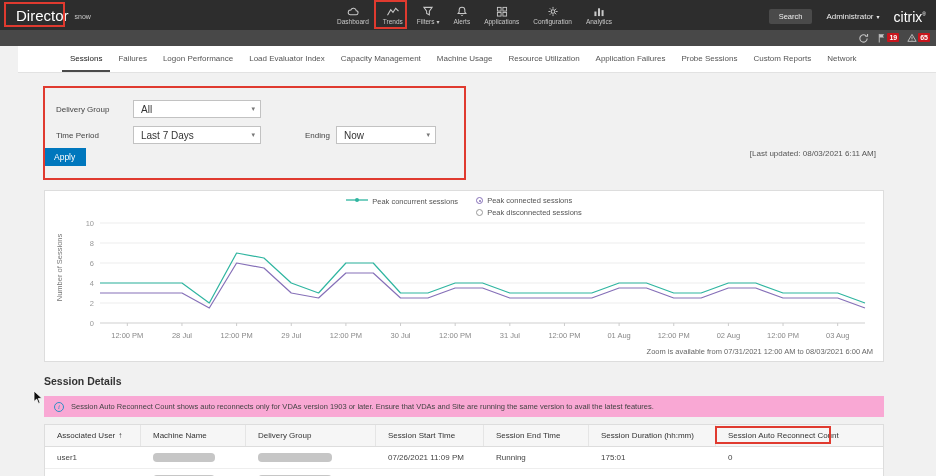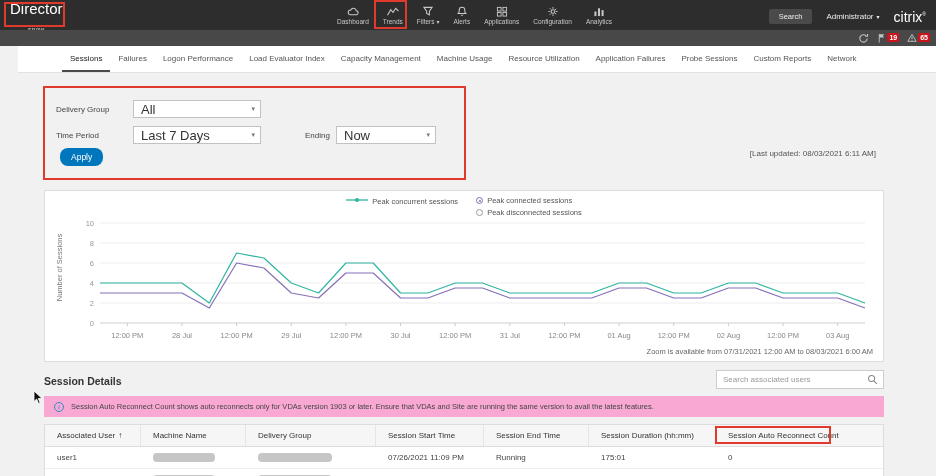--- a/index.html
+++ b/index.html
@@ -1,21 +1,21 @@
 <!DOCTYPE html>
 <html><head>
 <meta charset="utf-8">
 <style>
   * { box-sizing: border-box; margin: 0; padding: 0; }
   body { font-family: "Liberation Sans", sans-serif; background: #666; }
   .screen { position: relative; width: 936px; height: 476px; background: #f1f1f1; overflow: hidden; color: #333; }
 
   
   .topbar { position: absolute; left: 0; top: 0; width: 100%; height: 30px; background: #2d2d2d; color: #fff; }
-  .logo-wrap { position: absolute; left: 10px; top: 0; height: 30px; display: flex; align-items: center; gap: 6px; flex-direction: column; }
+  .logo-wrap { position: absolute; left: 16px; top: 0; height: 30px; display: flex; align-items: center; gap: 6px; }
   .logo { font-size: 15px; font-weight: 400; }
   .site { font-size: 7px; color: #c9c9c9; margin-top: 3px; }
   #topnav { position: absolute; left: 330px; top: 0; height: 30px; display: flex; }
   .nav-item { display: flex; flex-direction: column; align-items: center; justify-content: center; padding: 0 7px; color: #c8c8c8; cursor: pointer; gap: 1px; }
   .nav-item svg { display: block; }
   .nav-label { font-size: 6.5px; white-space: nowrap; display: flex; align-items: center; gap: 2px; }
   .top-right { position: absolute; right: 10px; top: 0; height: 33px; display: flex; align-items: center; gap: 14px; }
   .search-btn { background: #4a4a4a; font-size: 7.5px; color: #eee; padding: 3px 10px; border-radius: 2px; cursor: pointer; }
   .user-menu { font-size: 8px; color: #eee; display: flex; align-items: center; gap: 3px; cursor: pointer; }
   .caret::after { content: "▾"; font-size: 6px; }
@@ -28,23 +28,23 @@
   .badge-group { display: flex; align-items: flex-start; gap: 1px; cursor: pointer; }
   .badge { background: #c8151d; color: #fff; font-size: 7px; font-weight: bold; padding: 0 2px; height: 9px; line-height: 9px; border-radius: 1px; }
 
   
   .tabsrow { position: absolute; left: 18px; top: 46px; width: 100%; height: 27px; background: #fff; border-bottom: 1px solid #e2e2e2; display: flex; padding-left: 44px; }
   .tab { font-size: 8px; color: #555; display: flex; align-items: center; padding: 0 8px; cursor: pointer; border-bottom: 2px solid transparent; white-space: nowrap; }
   .tab.active { color: #1a1a1a; border-bottom-color: #4a4a4a; }
 
   
   .filter-label { position: absolute; font-size: 8px; color: #444; }
-  .dropdown { position: absolute; height: 18px; background: #fff; border: 1px solid #c2c2c2; font-size: 13px; color: #333; display: flex; align-items: center; padding: 0 16px 0 7px; cursor: pointer; }
+  .dropdown { position: absolute; height: 18px; background: #fff; border: 1px solid #c2c2c2; font-size: 10px; color: #333; display: flex; align-items: center; padding: 0 16px 0 7px; cursor: pointer; }
   .dropdown::after { content: "▾"; position: absolute; right: 5px; color: #777; font-size: 7px; }
-  .apply-btn { position: absolute; left: 60px; top: 148px; background: #0077bd; color: #fff; border: none; font-size: 8.5px; padding: 4px 11px; border-radius: 8px; cursor: pointer; font-family: inherit; }
+  .apply-btn { position: absolute; left: 43px; top: 148px; background: #0077bd; color: #fff; border: none; font-size: 8.5px; padding: 4px 11px; border-radius: 0; cursor: pointer; font-family: inherit; }
   .last-updated { position: absolute; right: 60px; top: 149px; font-size: 8px; color: #555; }
 
   
   .chart-panel { position: absolute; left: 44px; top: 190px; width: 840px; height: 172px; background: #fff; border: 1px solid #ddd; }
   .legend { position: absolute; left: 0; right: 0; top: 5px; display: flex; justify-content: center; align-items: flex-start; gap: 18px; }
   .legend-item { display: flex; align-items: center; gap: 4px; font-size: 7.5px; color: #555; }
   .legend-radios { display: flex; flex-direction: column; gap: 3px; }
   .legend-radio-row { display: flex; align-items: center; gap: 4px; font-size: 7.5px; color: #555; cursor: pointer; }
   .radio { width: 7px; height: 7px; border: 1px solid #999; border-radius: 50%; position: relative; background: #fff; flex: none; }
   .radio.selected { border-color: #8670b8; }
@@ -296,29 +296,20 @@
         <text x="733.0357142857143" y="127" text-anchor="middle" font-size="7.5" fill="#888" font-family="Liberation Sans, sans-serif">12:00 PM</text>
         <line x1="787.6785714285714" y1="112" x2="787.6785714285714" y2="115" stroke="#ccc"></line>
         <text x="787.6785714285714" y="127" text-anchor="middle" font-size="7.5" fill="#888" font-family="Liberation Sans, sans-serif">03 Aug</text>
         <polyline points="50,72 77.32142857142857,72 104.64285714285714,72 131.96428571428572,72 159.28571428571428,92 186.60714285714286,42 213.92857142857142,47 241.25,72 268.57142857142856,82 295.89285714285717,52 323.2142857142857,52 350.5357142857143,82 377.85714285714283,82 405.17857142857144,72 432.5,72 459.82142857142856,82 487.1428571428571,82 514.4642857142857,82 541.7857142857143,82 569.1071428571429,72 596.4285714285714,72 623.75,82 651.0714285714286,82 678.3928571428571,72 705.7142857142857,72 733.0357142857143,82 760.3571428571429,82 787.6785714285714,82 815,92" fill="none" stroke="#2fb5a0" stroke-width="1.2" stroke-linejoin="round"></polyline>
         <polyline points="50,82 77.32142857142857,82 104.64285714285714,82 131.96428571428572,82 159.28571428571428,97 186.60714285714286,52 213.92857142857142,56.99999999999999 241.25,82 268.57142857142856,87 295.89285714285717,62 323.2142857142857,62 350.5357142857143,87 377.85714285714283,87 405.17857142857144,77 432.5,77 459.82142857142856,87 487.1428571428571,87 514.4642857142857,87 541.7857142857143,87 569.1071428571429,77 596.4285714285714,77 623.75,87 651.0714285714286,87 678.3928571428571,77 705.7142857142857,77 733.0357142857143,87 760.3571428571429,87 787.6785714285714,87 815,97" fill="none" stroke="#8670b8" stroke-width="1.2" stroke-linejoin="round"></polyline>
       </svg>
     <div class="chart-footnote">Zoom is available from 07/31/2021 12:00 AM to 08/03/2021 6:00 AM</div>
   </div>
 
   <div class="session-title">Session Details</div>
-  <div class="search-box">
-    <input placeholder="Search associated users" style="">
-    <span class="mag">
-        <svg viewBox="0 0 12 12" width="11" height="11">
-          <circle cx="5" cy="5" r="3.3" fill="none" stroke="currentColor" stroke-width="1.1"></circle>
-          <line x1="7.5" y1="7.5" x2="10.8" y2="10.8" stroke="currentColor" stroke-width="1.2"></line>
-        </svg>
-      </span>
-  </div>
   <div class="info-banner">
     <span class="info-icon"></span>
     <span>Session Auto Reconnect Count shows auto reconnects only for VDAs version 1903 or later. Ensure that VDAs and Site are running the same version to avail the latest features.</span>
   </div>
   <div class="table">
     <div class="thead" id="thead">
         <div class="th">
           <span>Associated User</span>
           <span>↑</span>
         </div>

